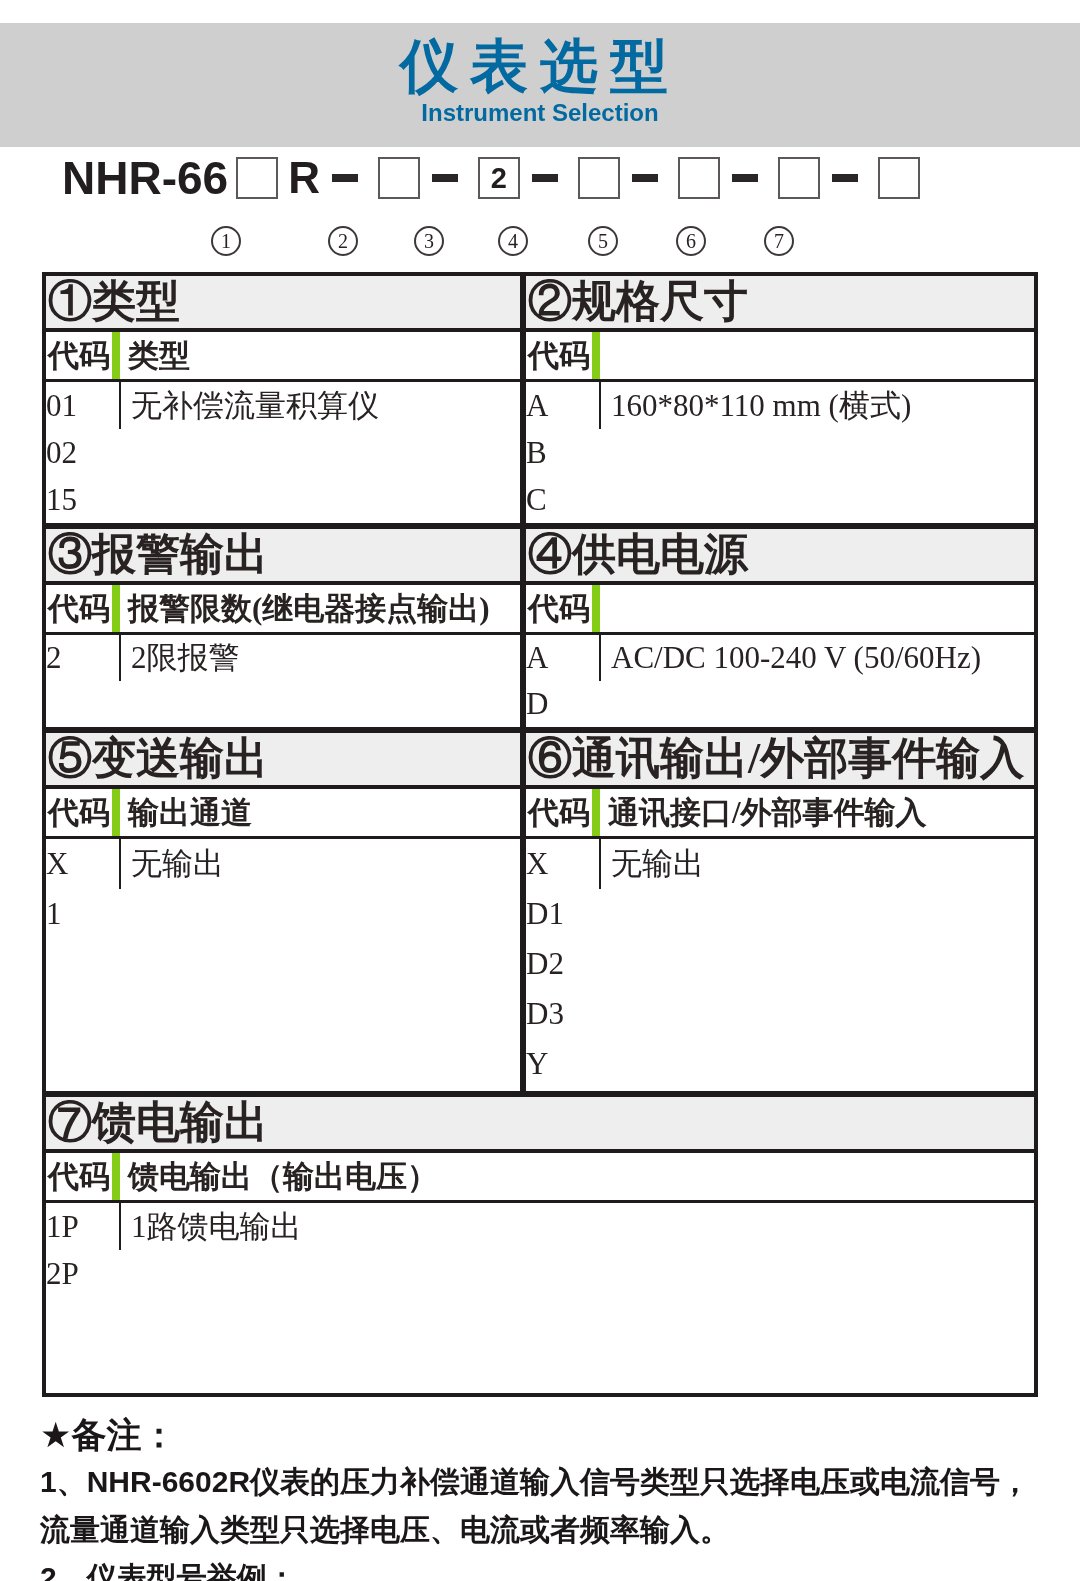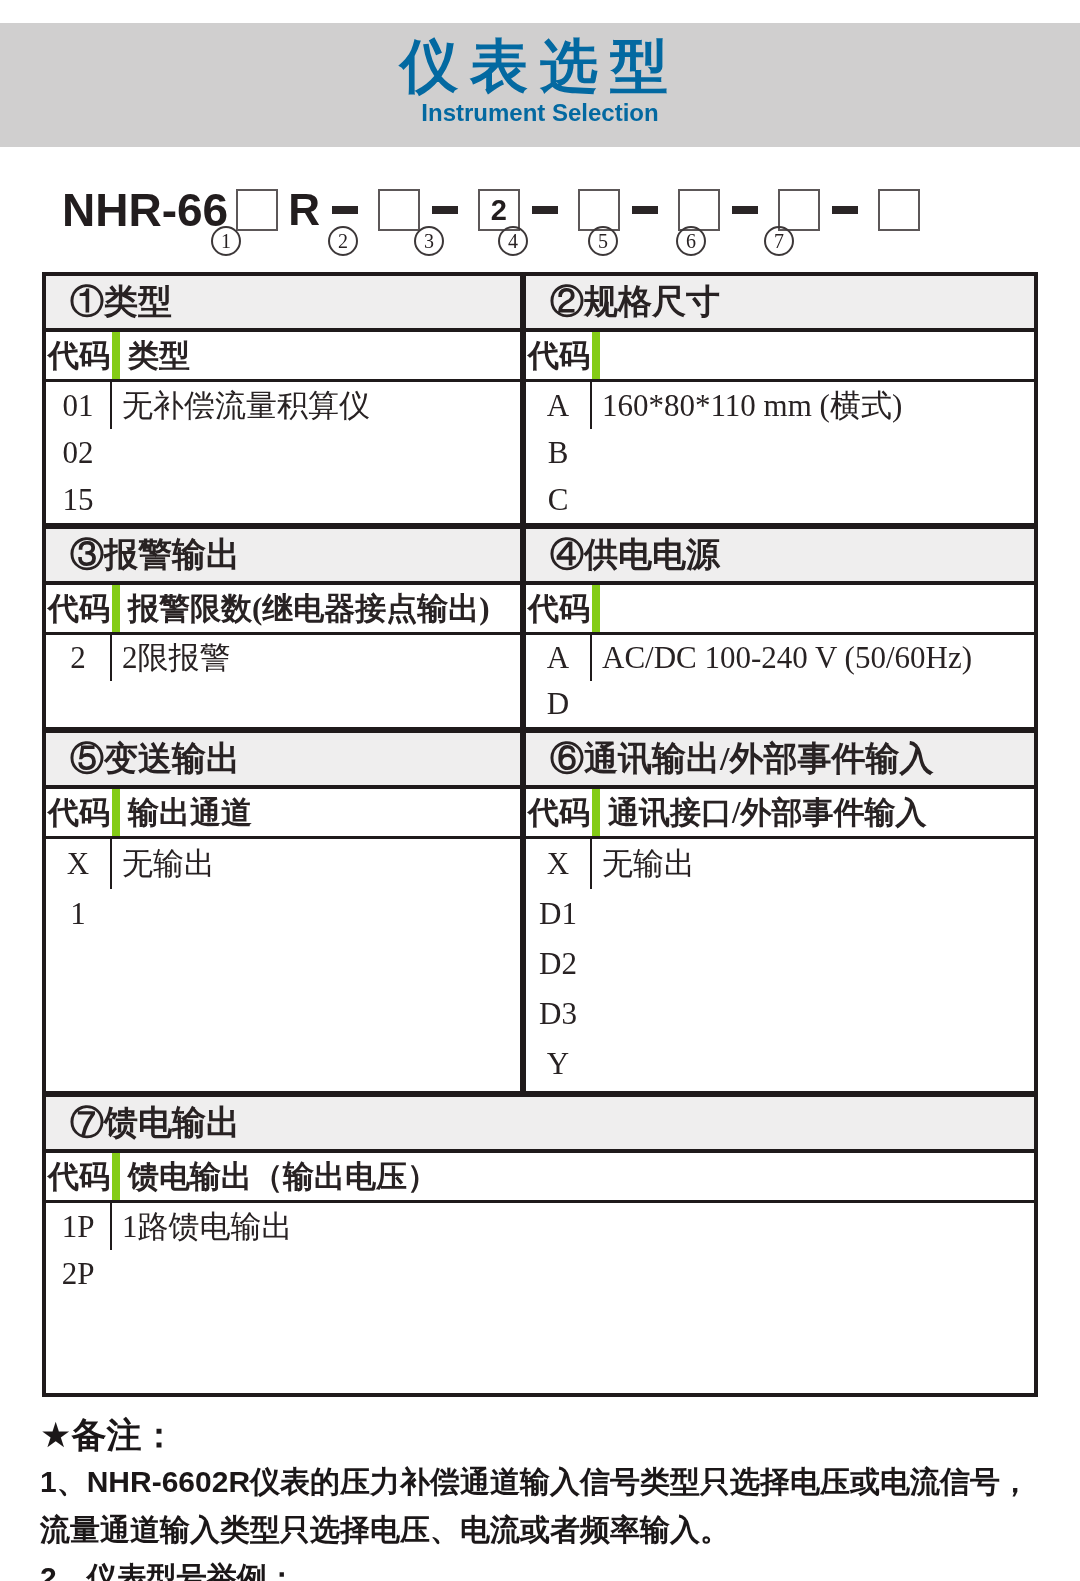--- a/index.html
+++ b/index.html
@@ -9,21 +9,21 @@
   }
   
   .band{
     position:absolute;top:23px;left:0;width:1080px;height:124px;background:#d0cfcf;
     text-align:center;font-family:"Liberation Sans","DejaVu Sans",sans-serif;color:#0369a1;
   }
   .title-zh{margin-top:12px;font-size:58px;font-weight:600;letter-spacing:12px;line-height:62px;}
   .title-en{font-size:24px;font-weight:600;line-height:28px;margin-top:2px;}
   
   .model{
-    position:absolute;top:184px;left:62px;height:52px;display:flex;align-items:center;
+    position:absolute;top:152px;left:62px;height:52px;display:flex;align-items:center;
     font-family:"Liberation Sans","DejaVu Sans",sans-serif;color:#221d1e;
   }
   .mprefix{font-size:46px;font-weight:700;letter-spacing:0px;}
   .mbox{
     width:38px;height:38px;border:2px solid #5c5758;margin-left:8px;
     display:flex;align-items:center;justify-content:center;
     font-size:29px;font-weight:600;background:#ffffff;flex:0 0 auto;
   }
   .mletter{font-size:44px;font-weight:700;margin-left:10px;}
   .mdash{width:26px;height:8px;background:#2a2526;margin:0 12px;flex:0 0 auto;}
@@ -40,30 +40,30 @@
     border:4px solid #1f1a1b;background:#ffffff;
   }
   .pair{display:flex;align-items:stretch;}
   .half-l{width:474px;flex:0 0 auto;display:flex;flex-direction:column;}
   .half-r{flex:1 1 auto;display:flex;flex-direction:column;}
   .vdiv{width:6px;background:#1f1a1b;flex:0 0 auto;}
   .hdiv{height:6px;background:#1f1a1b;}
   .sec{display:flex;flex-direction:column;height:100%;}
   .sec-title{
     height:52px;line-height:52px;background:#efeeee;border-bottom:4px solid #1f1a1b;
-    font-size:34px;font-weight:600;padding-left:24px;white-space:nowrap;overflow:hidden;
+    font-size:44px;font-weight:600;padding-left:2px;white-space:nowrap;overflow:hidden;
   }
   .sec-head{
     display:flex;height:47px;line-height:47px;border-bottom:3px solid #1f1a1b;
     font-size:31px;font-weight:600;white-space:nowrap;
   }
   .hcode{width:74px;flex:0 0 auto;border-right:8px solid #84cc16;text-align:center;box-sizing:border-box;}
   .hdesc{flex:1;padding-left:8px;overflow:hidden;}
   .sec-data{display:flex;flex:1 1 auto;font-size:31px;}
-  .ccol{width:66px;flex:0 0 auto;border-right:2px solid #1f1a1b;text-align:center;box-sizing:border-box;}
+  .ccol{width:75px;flex:0 0 auto;border-right:2px solid #1f1a1b;box-sizing:border-box;}
   .dcol{flex:1;padding-left:10px;overflow:hidden;}
   .ccol div,.dcol div{white-space:nowrap;}
   .p1 .sec-data{height:141px;}  .p1 .sec-data div{line-height:47px;height:47px;}
   .p2 .sec-data{height:92px;}   .p2 .sec-data div{line-height:46px;height:46px;}
   .p3 .sec-data{height:252px;}  .p3 .sec-data div{line-height:50px;height:50px;}
   .p4 .sec-data{height:190px;}  .p4 .sec-data div{line-height:47px;height:47px;}
   
   .notes{
     position:absolute;top:1412px;left:40px;width:1012px;
     font-family:"Liberation Sans","DejaVu Sans",sans-serif;color:#1b1718;

